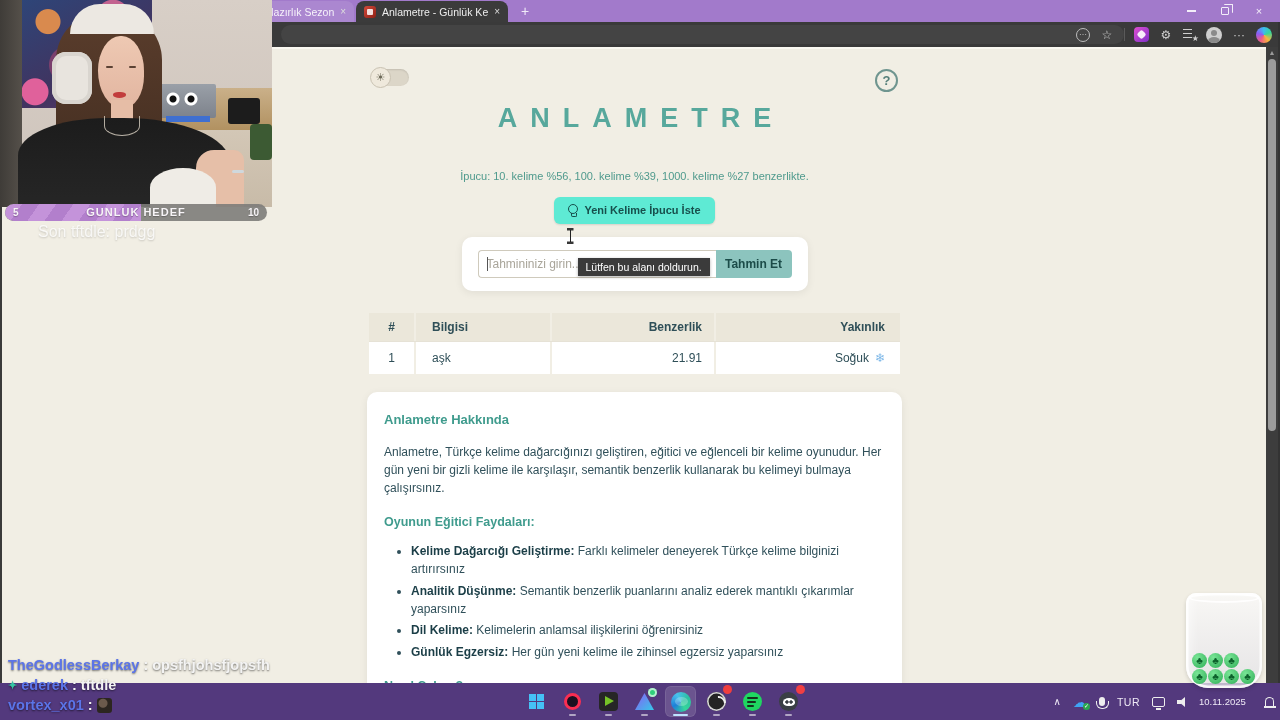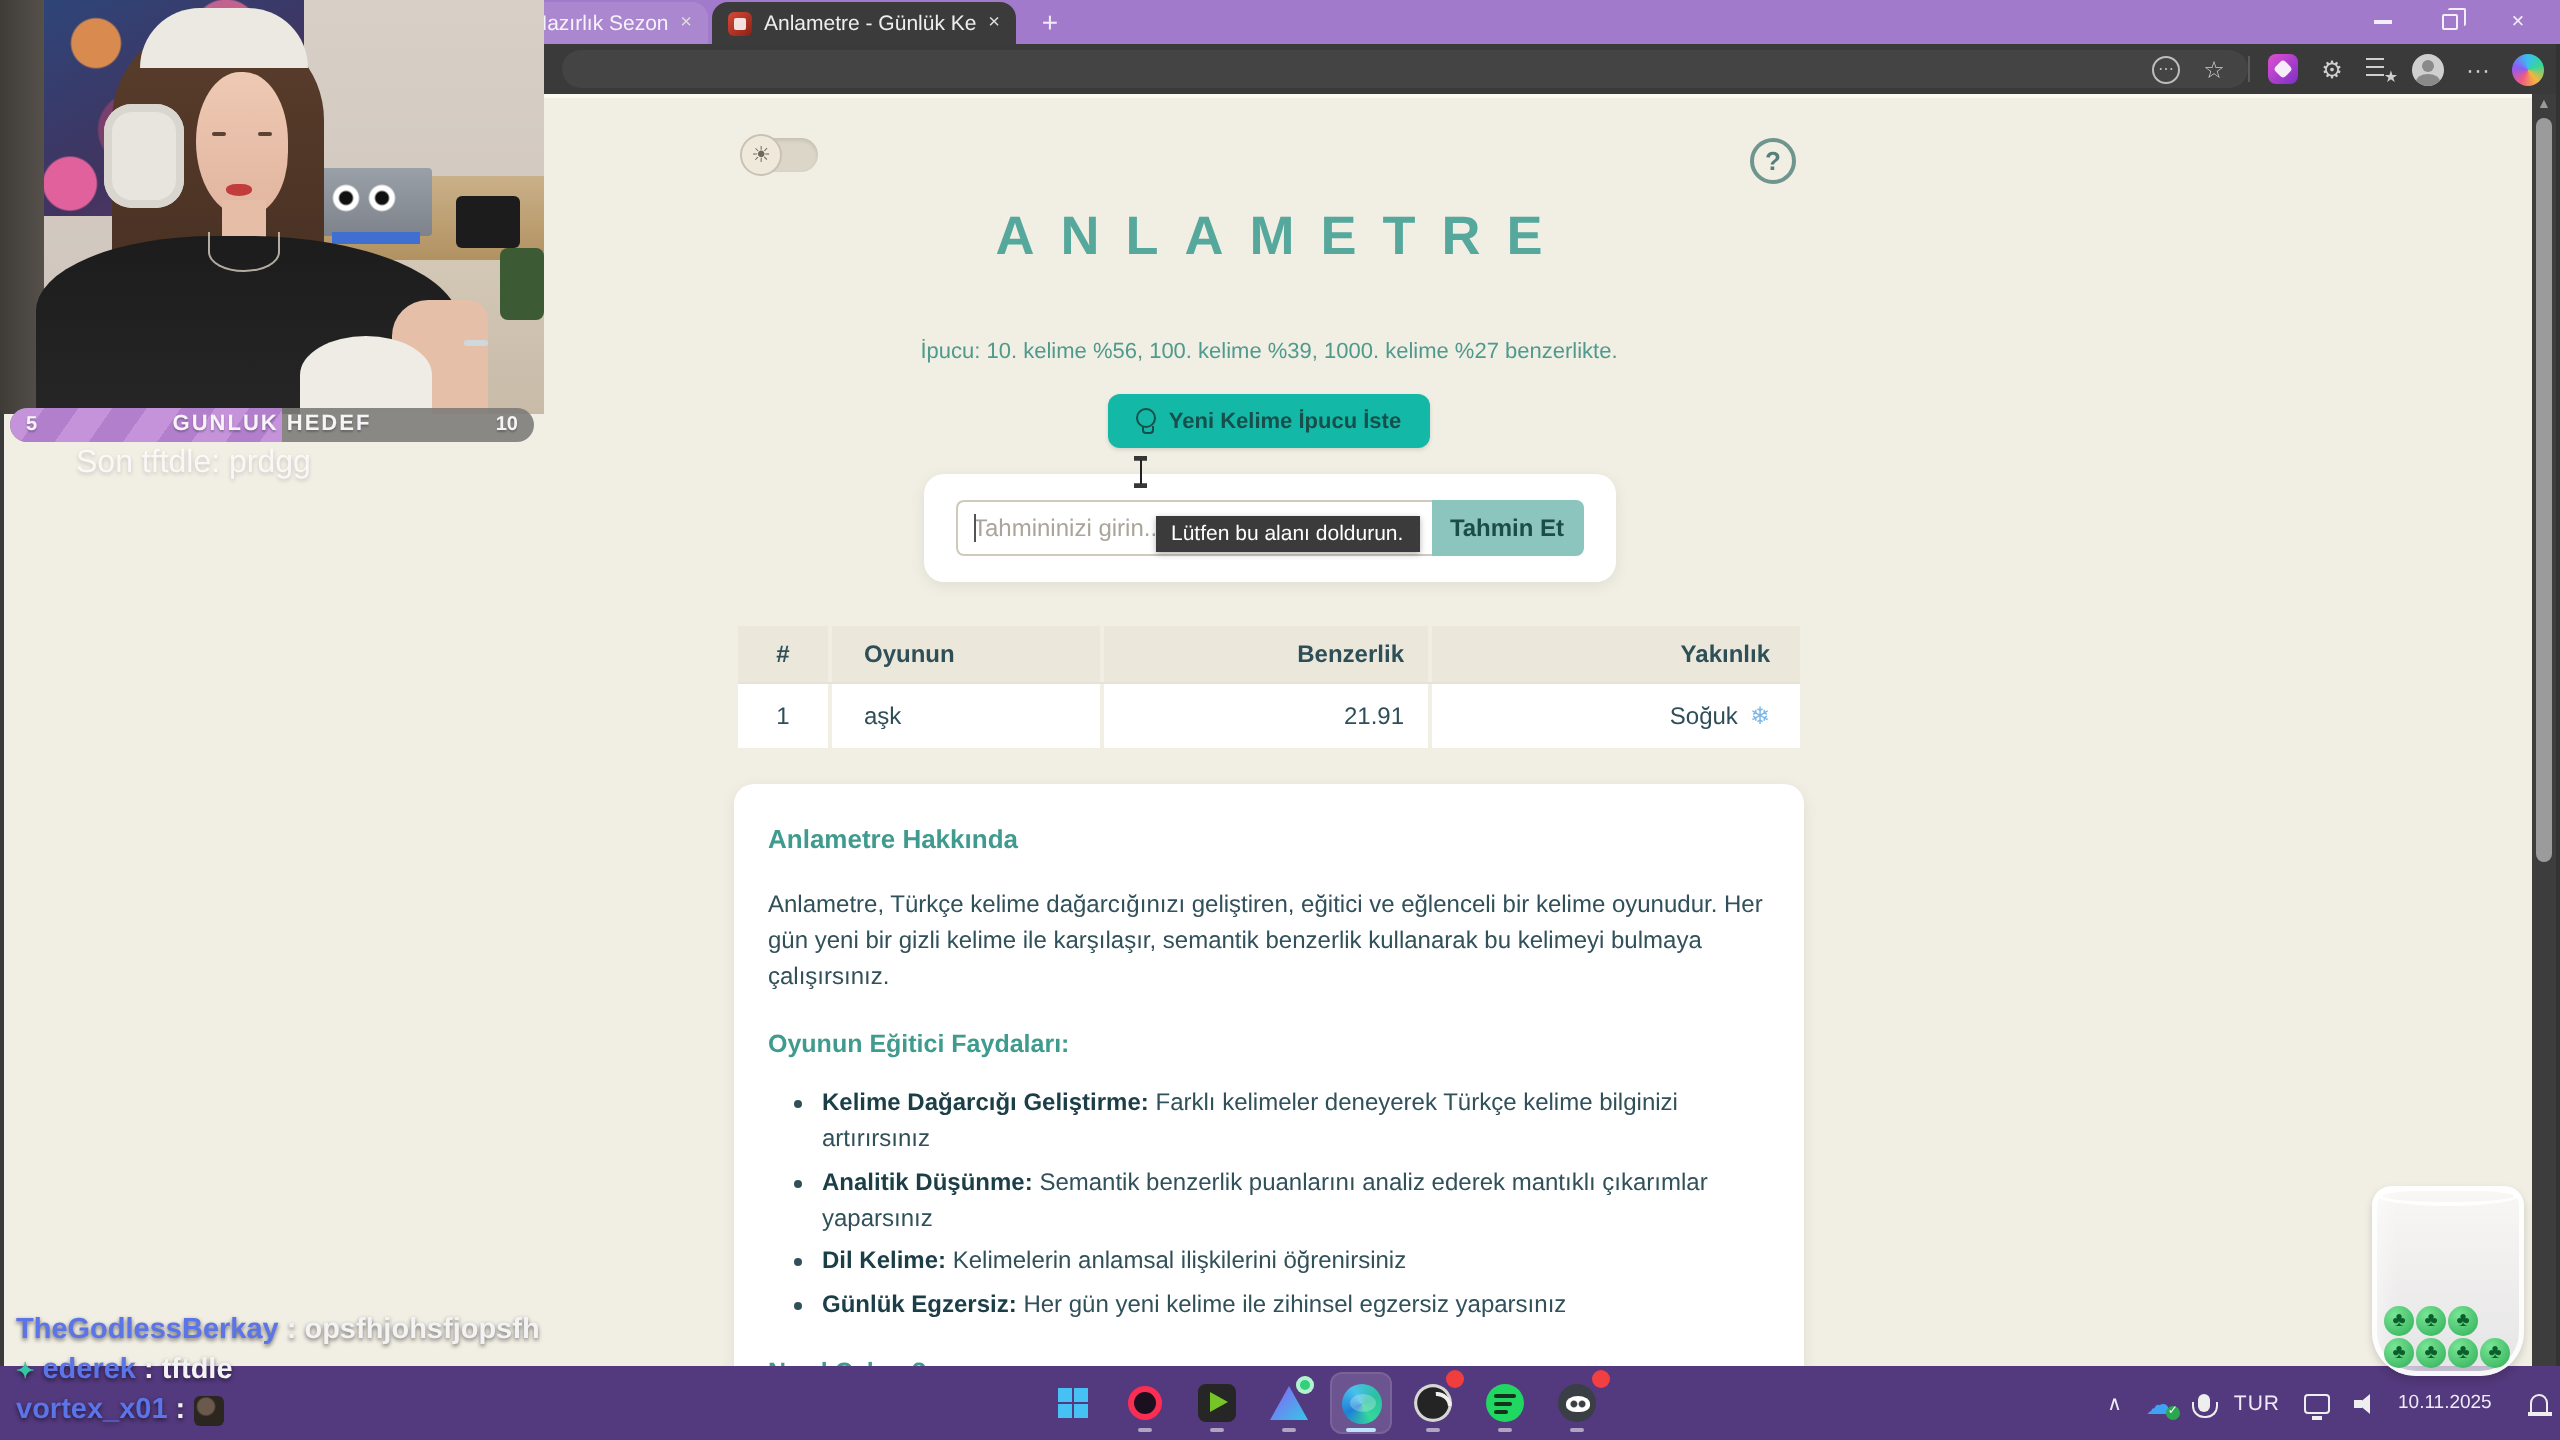--- a/index.html
+++ b/index.html
@@ -49,21 +49,21 @@
 
   .col { position:absolute; left:369px; top:47px; width:531px; }
   .topbar { position:relative; height:44px; margin-top:18px; }
   .toggle { position:absolute; left:2px; top:4px; width:38px; height:17px; background:#dcd6c8; border-radius:9px; box-shadow:inset 0 1px 2px rgba(0,0,0,.12); }
   .toggle-knob { position:absolute; left:-1px; top:-2px; width:21px; height:21px; border-radius:50%; background:#efe9dc; border:1px solid #c9c2b2; display:flex; align-items:center; justify-content:center; font-size:11px; color:#6d6a58; }
   .help { position:absolute; right:2px; top:4px; width:23px; height:23px; border:2px solid #6f958f; border-radius:50%; color:#557f79; font-weight:bold; font-size:13px; display:flex; align-items:center; justify-content:center; }
 
   .title { text-align:center; font-size:27px; font-weight:bold; letter-spacing:13px; padding-left:13px; color:#57a89c; margin-top:-6px; }
   .hint { text-align:center; font-size:11px; color:#4f9a8d; margin-top:36px; }
   .hintbtn-row { text-align:center; margin-top:15px; }
-  .hintbtn { display:inline-flex; align-items:center; gap:7px; background:#14b8a6; color:#174f4c; font-size:11px; font-weight:bold; padding:7px 14px; border-radius:6px; border:none; box-shadow:0 1px 2px rgba(0,0,0,.12); }
+  .hintbtn { display:inline-flex; gap:7px; background:#5eead4; color:#174f4c; font-size:11px; font-weight:bold; padding:7px 14px; border-radius:6px; border:none; box-shadow:0 1px 2px rgba(0,0,0,.12); }
   .bulb { width:9px; height:13px; position:relative; }
   .bulb:before { content:""; position:absolute; left:0; top:0; width:8px; height:8px; border:1.5px solid #174f4c; border-radius:50%; }
   .bulb:after { content:""; position:absolute; left:2.5px; top:9px; width:4px; height:3px; border:1.2px solid #174f4c; border-top:none; border-radius:0 0 2px 2px; }
 
   .guess-card { position:relative; width:346px; margin:13px auto 0; background:#fff; border-radius:10px; padding:13px 16px; box-shadow:0 2px 8px rgba(0,0,0,.07); }
   .guess-row { display:flex; position:relative; }
   .guess-input { flex:1; height:28px; border:1px solid #cfcabc; border-right:none; border-radius:4px 0 0 4px; font-size:12px; padding:0 8px; color:#333; background:#fff; outline:none; font-family:"Liberation Sans",sans-serif; }
   .guess-input::placeholder { color:#a9a59a; }
   .caret { position:absolute; left:9px; top:7px; width:1px; height:14px; background:#555; }
   .tooltip { position:absolute; left:100px; top:8px; background:#3b3b3b; color:#fff; font-size:10.5px; padding:3px 8px; white-space:nowrap; box-shadow:0 1px 3px rgba(0,0,0,.3); }
@@ -266,21 +266,21 @@
         <input class="guess-input" placeholder="Tahmininizi girin..." style="">
         <div class="caret"></div>
         <div class="tooltip">Lütfen bu alanı doldurun.</div>
         <button class="submit">Tahmin Et</button>
       </div>
     </div>
 
     <div class="gtable">
       <div class="thead">
         <div class="c1">#</div>
-        <div class="c2">Oyunun</div>
+        <div class="c2">Bilgisi</div>
         <div class="c3">Benzerlik</div>
         <div class="c4">Yakınlık</div>
       </div>
       <div class="trow">
         <div class="c1">1</div>
         <div class="c2">aşk</div>
         <div class="c3">21.91</div>
         <div class="c4">
           <span>Soğuk</span>
           <span class="snow">❄</span>

